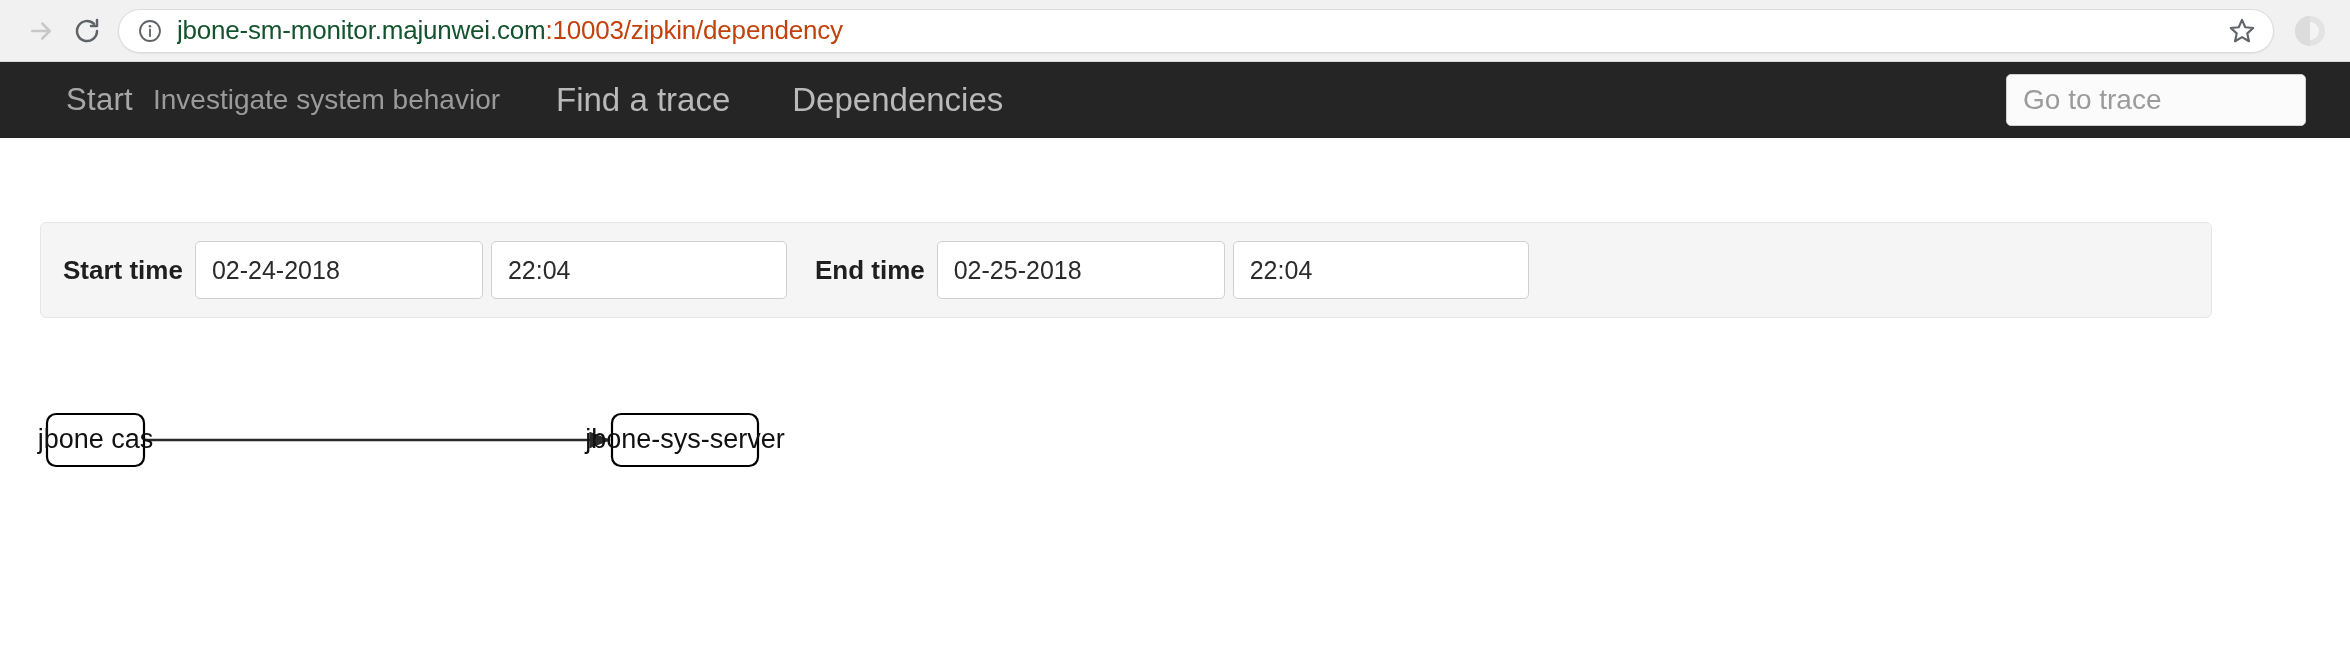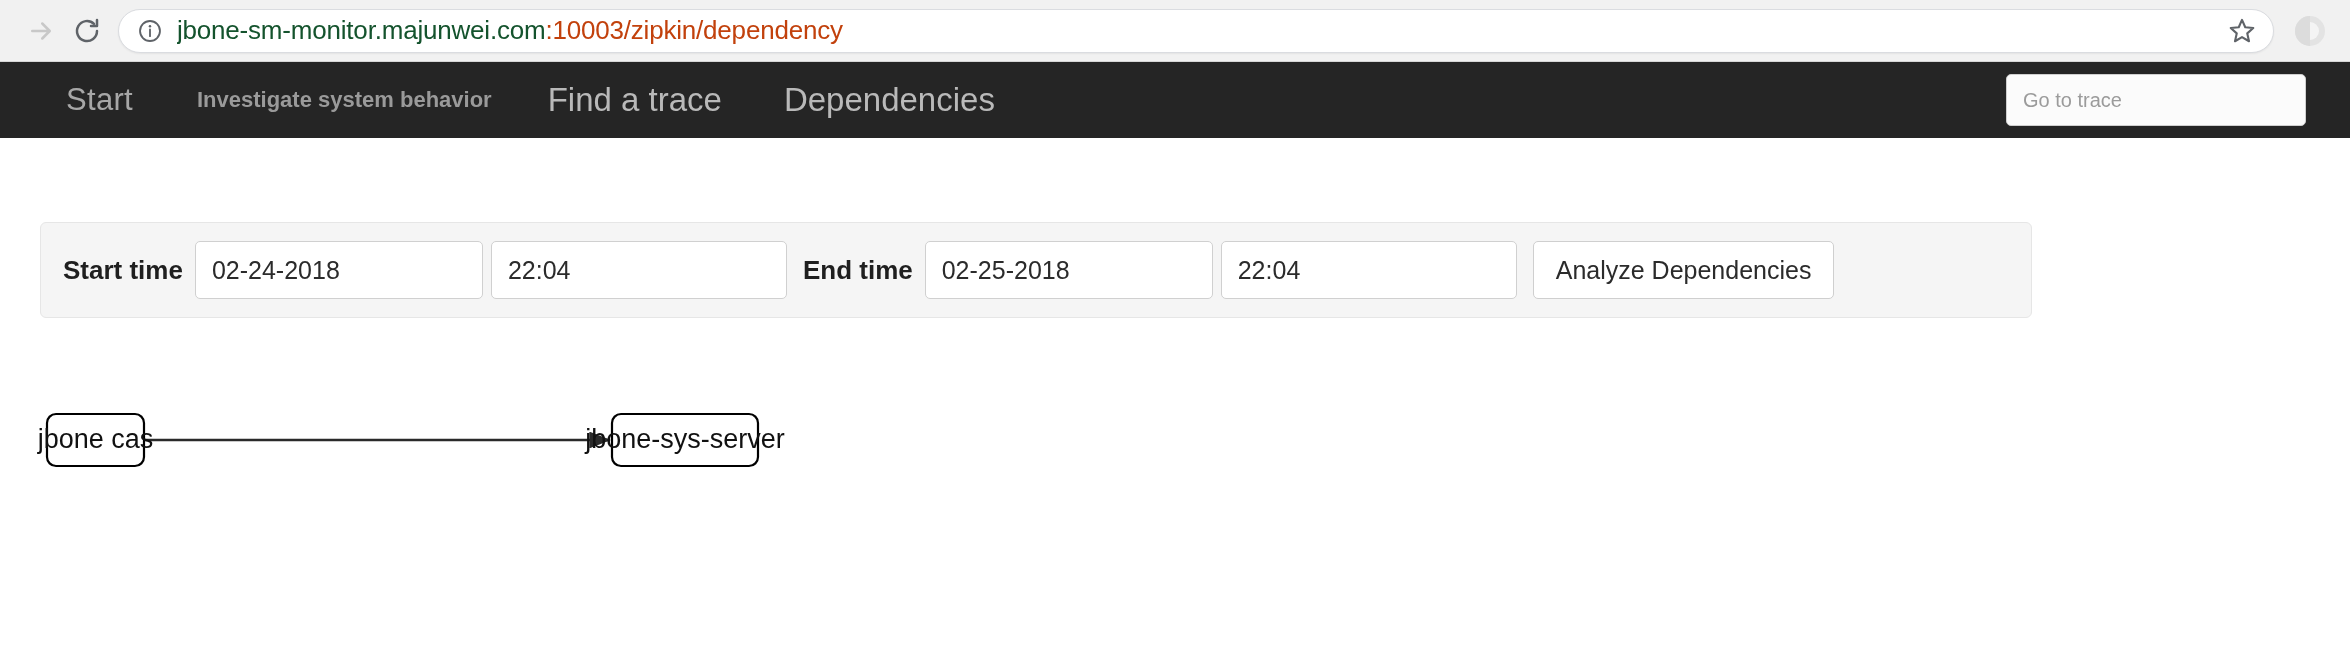--- a/index.html
+++ b/index.html
@@ -69,25 +69,24 @@
     position:relative;
   }
   .brand{
     font-size:31px;
     color:#a7a7a7;
     font-weight:400;
     letter-spacing:0.3px;
     margin-right:20px;
   }
   .tagline{
-    font-size:22px;
+    font-size:28px;
     color:#9a9a9a;
-    font-weight:700;
+    font-weight:400;
     margin-right:56px;
-    margin-left:44px;
   }
   .nav-link{
     font-size:33px;
     color:#b9b9b9;
     font-weight:400;
     margin-right:62px;
     text-decoration:none;
     white-space:nowrap;
   }
   .nav-spacer{ flex:1 1 auto; }
@@ -95,54 +94,54 @@
     width:300px;
     height:52px;
     background:#fbfbfb;
     border:1px solid #cfcfcf;
     border-radius:5px;
     display:flex;
     align-items:center;
     padding:0 16px;
   }
   .trace-box span{
-    font-size:20px;
+    font-size:28px;
     color:#9b9b9b;
   }
 
   
   .page{
     background:#ffffff;
     padding:0;
     height:518px;
     position:relative;
   }
 
   .query-panel{
     position:absolute;
     left:40px;
     top:84px;
-    width:1992px;
+    width:2172px;
     height:96px;
     background:#f5f5f5;
     border:1px solid #e6e6e6;
     border-radius:6px;
     display:flex;
     align-items:center;
     padding:0 22px;
     text-align:center;
   }
   .field-label{
     font-size:26px;
     font-weight:bold;
     color:#1f1f1f;
     margin-right:12px;
     white-space:nowrap;
   }
-  .field-label.end{ margin-left:8px; }
+  .field-label.end{ margin-left:20px; }
   .text-field{
     height:58px;
     background:#ffffff;
     border:1px solid #d0d0d0;
     border-radius:5px;
     display:flex;
     align-items:center;
     padding:0 16px;
     margin-right:8px;
     font-size:25px;
@@ -249,21 +248,20 @@
 
   <div class="query-panel">
     <span class="field-label">Start time</span>
     <div class="text-field field-date">02-24-2018</div>
     <div class="text-field field-time">22:04</div>
 
     <span class="field-label end">End time</span>
     <div class="text-field field-date">02-25-2018</div>
     <div class="text-field field-time">22:04</div>
 
-    <div class="analyze-btn">Analyze Dependencies</div>
   </div>
 
   <div class="graph-area">
     <svg class="graph-svg" width="2350" height="300" viewBox="0 0 2350 300">
       <defs>
         <marker id="arrowhead" markerWidth="9" markerHeight="7" refX="8.6" refY="3.5" orient="auto">
           <polygon points="0 0, 9 3.5, 0 7" fill="#2a2a2a"></polygon>
         </marker>
       </defs>
 

